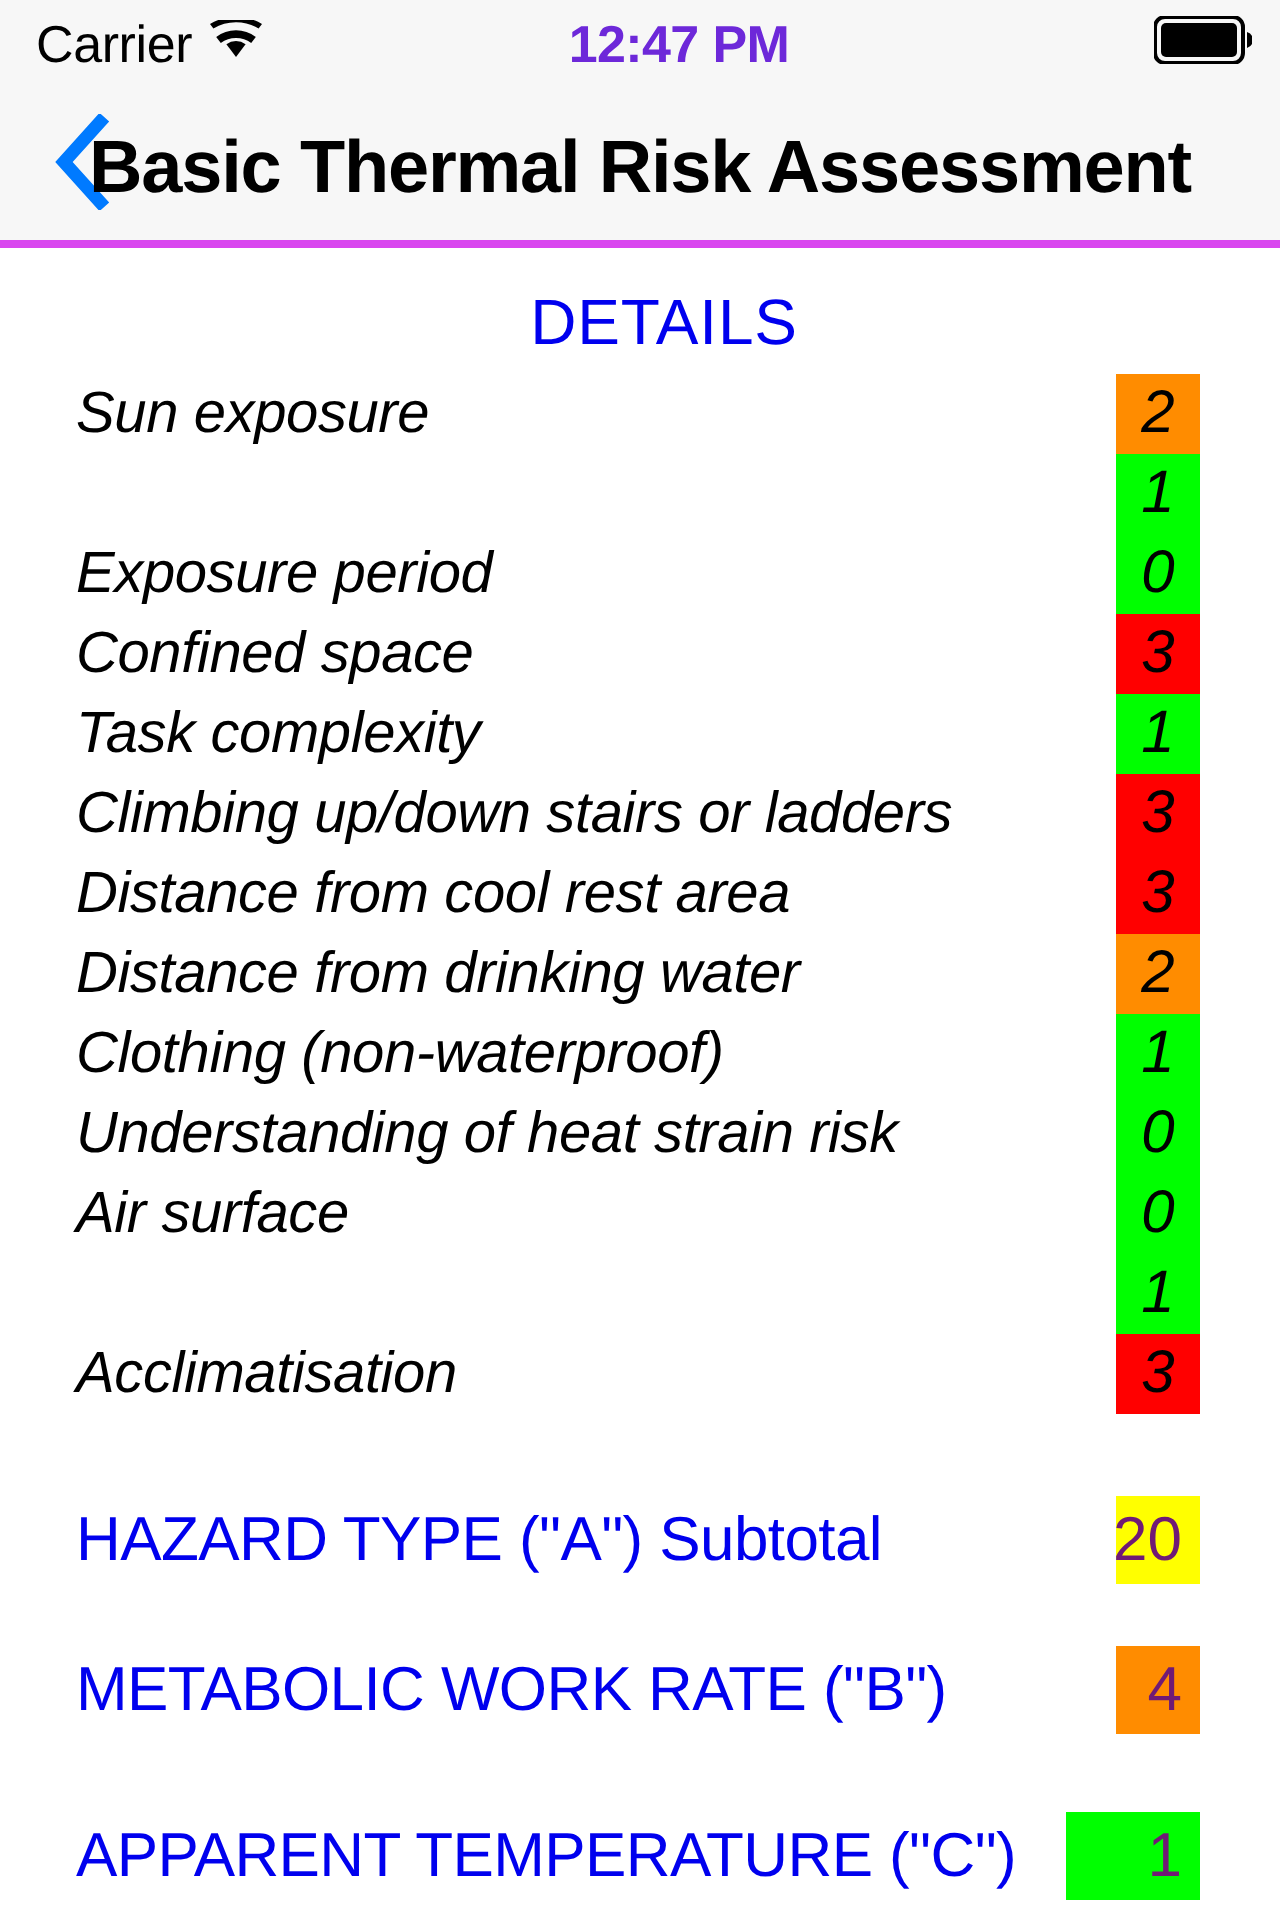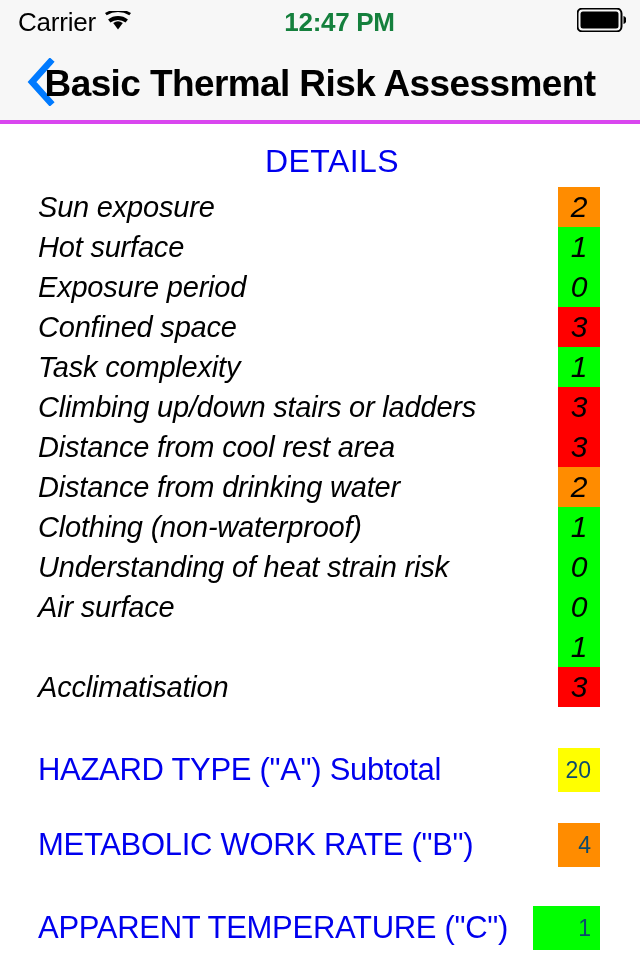--- a/index.html
+++ b/index.html
@@ -21,21 +21,21 @@
   }
   .sb-left {
     position:absolute; left:18px; top:0; height:44px;
     display:flex; align-items:center; gap:9px;
   }
   .sb-carrier { font-size:26px; color:#000; letter-spacing:-0.2px; }
   .wifi-icon { display:block; }
   .sb-time {
     position:absolute; left:0; width:640px; top:0; height:44px;
     display:flex; align-items:center; justify-content:center;
-    font-size:26px; font-weight:bold; color:#15803d; letter-spacing:-0.3px;padding-left:39px;
+    font-size:26px; font-weight:bold; color:#6d28d9; letter-spacing:-0.3px;padding-left:39px;
   }
   .sb-right {
     position:absolute; right:14px; top:0; height:44px;
     display:flex; align-items:center;
   }
   .battery-icon { display:block; }
 
   
   .navbar {
     position:absolute; top:44px; left:0; width:640px; height:80px;
@@ -94,21 +94,21 @@
   }
   .summary-label {
     position:absolute; left:38px; top:0; height:44px;
     display:flex; align-items:center;
     font-size:31px; color:#0000ee; letter-spacing:-0.3px;
     white-space:nowrap;
   }
   .summary-score {
     position:absolute; top:0; height:44px;
     display:flex; align-items:center; justify-content:flex-end;
-    font-size:23px; color:#0c4a6e;
+    font-size:31px; color:#701a75;
     padding-right:9px;
   }
   .summary-score.narrow { left:558px; width:42px; }
   .summary-score.wide   { left:533px; width:67px; }
 </style>
 </head>
 <body>
 
 <div id="app">
 
@@ -149,21 +149,20 @@
   </div>
 
   <div class="details-header">DETAILS</div>
 
   <div class="details-list" id="details-list">
       <div class="detail-row">
         <div class="detail-label">Sun exposure</div>
         <div class="detail-score" style="background: rgb(255, 140, 0);">2</div>
       </div>
       <div class="detail-row">
-        <div class="detail-label">Hot surface</div>
         <div class="detail-score" style="background: rgb(0, 255, 0);">1</div>
       </div>
       <div class="detail-row">
         <div class="detail-label">Exposure period</div>
         <div class="detail-score" style="background: rgb(0, 255, 0);">0</div>
       </div>
       <div class="detail-row">
         <div class="detail-label">Confined space</div>
         <div class="detail-score" style="background: rgb(255, 0, 0);">3</div>
       </div>

